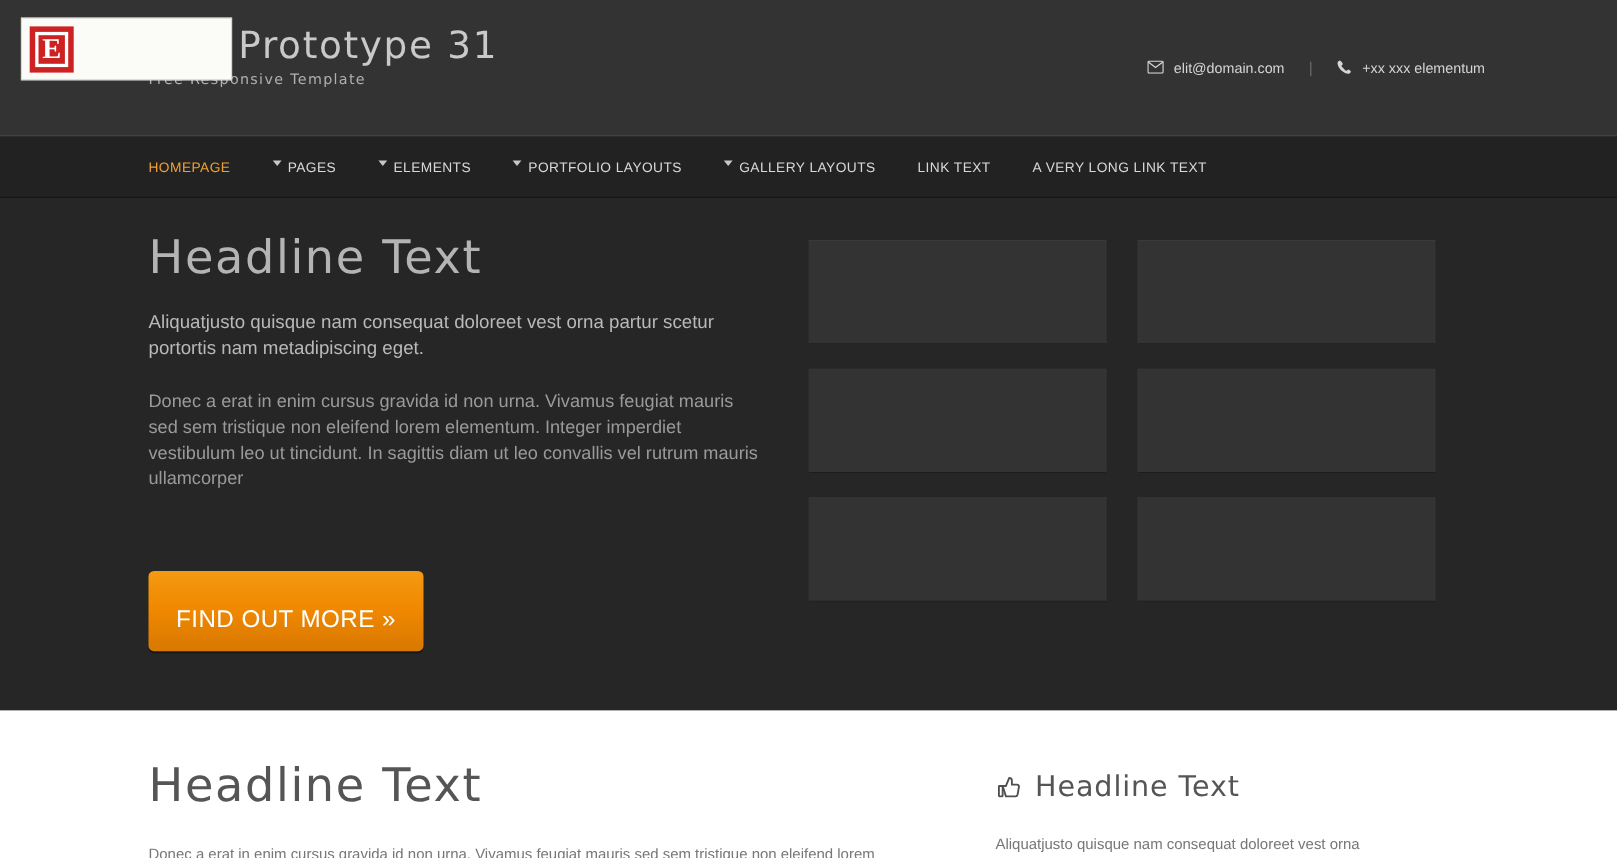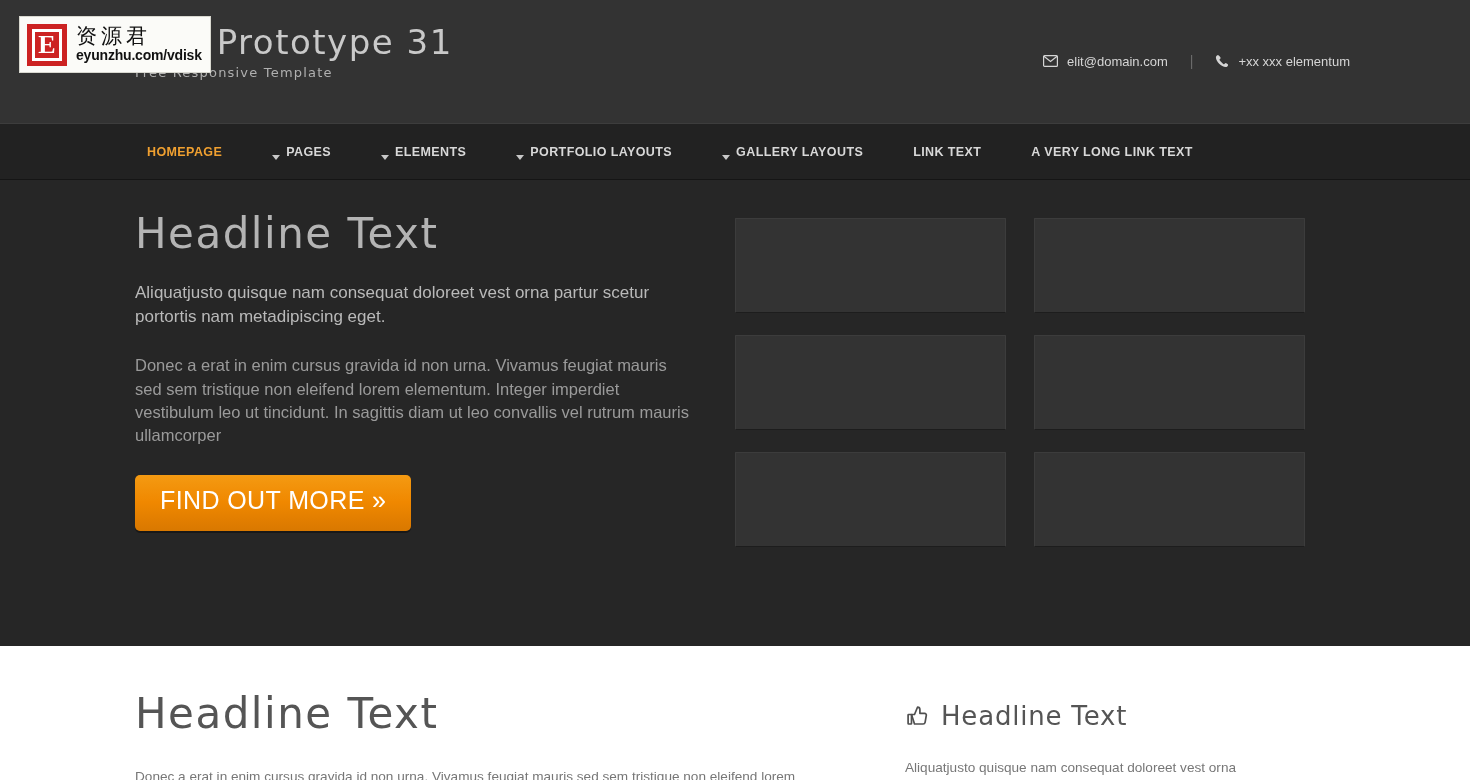--- a/index.html
+++ b/index.html
@@ -73,32 +73,31 @@
     border-bottom:1px solid #151515;
   }
   .nav-inner {
     width:1200px; margin:0 auto;
     height:100%;
     display:flex;
     align-items:center;
   }
   .nav-item {
     display:flex;
-    align-items:flex-end;
+    align-items:flex-start;
     gap:6px;
     font-size:12.5px;
-    font-weight:bold;
+    font-weight:normal;
     letter-spacing:0.4px;
     color:#d8d8d8;
     text-transform:uppercase;
     text-decoration:none;
     margin-right:38px;
     white-space:nowrap;
     cursor:pointer;
-    margin-left:12px;
   }
   .nav-item.active { color:#f0a030; }
   .nav-item .caret {
     width:0; height:0;
     border-left:4px solid transparent;
     border-right:4px solid transparent;
     border-top:5px solid #c8c8c8;
     display:inline-block;
     position:relative; top:1px;
   }
@@ -132,30 +131,31 @@
   .hero-body {
     font-size:16.5px;
     line-height:1.42;
     color:#9a9a9a;
     margin-bottom:27px;
   }
   .btn-orange {
     display:inline-block;
     background:linear-gradient(to bottom,#f49a12 0%,#f08800 48%,#d97800 100%);
     color:#ffffff;
-    font-size:25px;
+    font-size:22px;
     letter-spacing:0.4px;
-    padding:13px 25px 18px 25px;
+    padding:33px 25px 18px 25px;
     border:none;
     border-radius:5px;
     box-shadow:0 2px 0 rgba(0,0,0,0.35);
     cursor:pointer;
     font-family:"Liberation Sans", sans-serif;
     text-decoration:none;
     line-height:1;
+    margin-top:44px;
   }
 
   .hero-right {
     width:580px;
     display:grid;
     grid-template-columns:repeat(2,271px);
     grid-auto-rows:95px;
     gap:22px 28px;
     padding-top:7px;
   }
@@ -293,24 +293,20 @@
         <span>+xx xxx elementum</span>
       </a>
     </div>
 
   </div>
 
   <div class="watermark">
     <div class="wm-e">
       <div class="wm-e-inner">E</div>
     </div>
-    <div class="wm-text">
-      <div class="wm-cn">资源君</div>
-      <div class="wm-url">eyunzhu.com/vdisk</div>
-    </div>
   </div>
 </header>
 
 <nav class="main-nav">
   <div class="nav-inner">
 
     <a class="nav-item active">
       <span>HOMEPAGE</span>
     </a>
 

